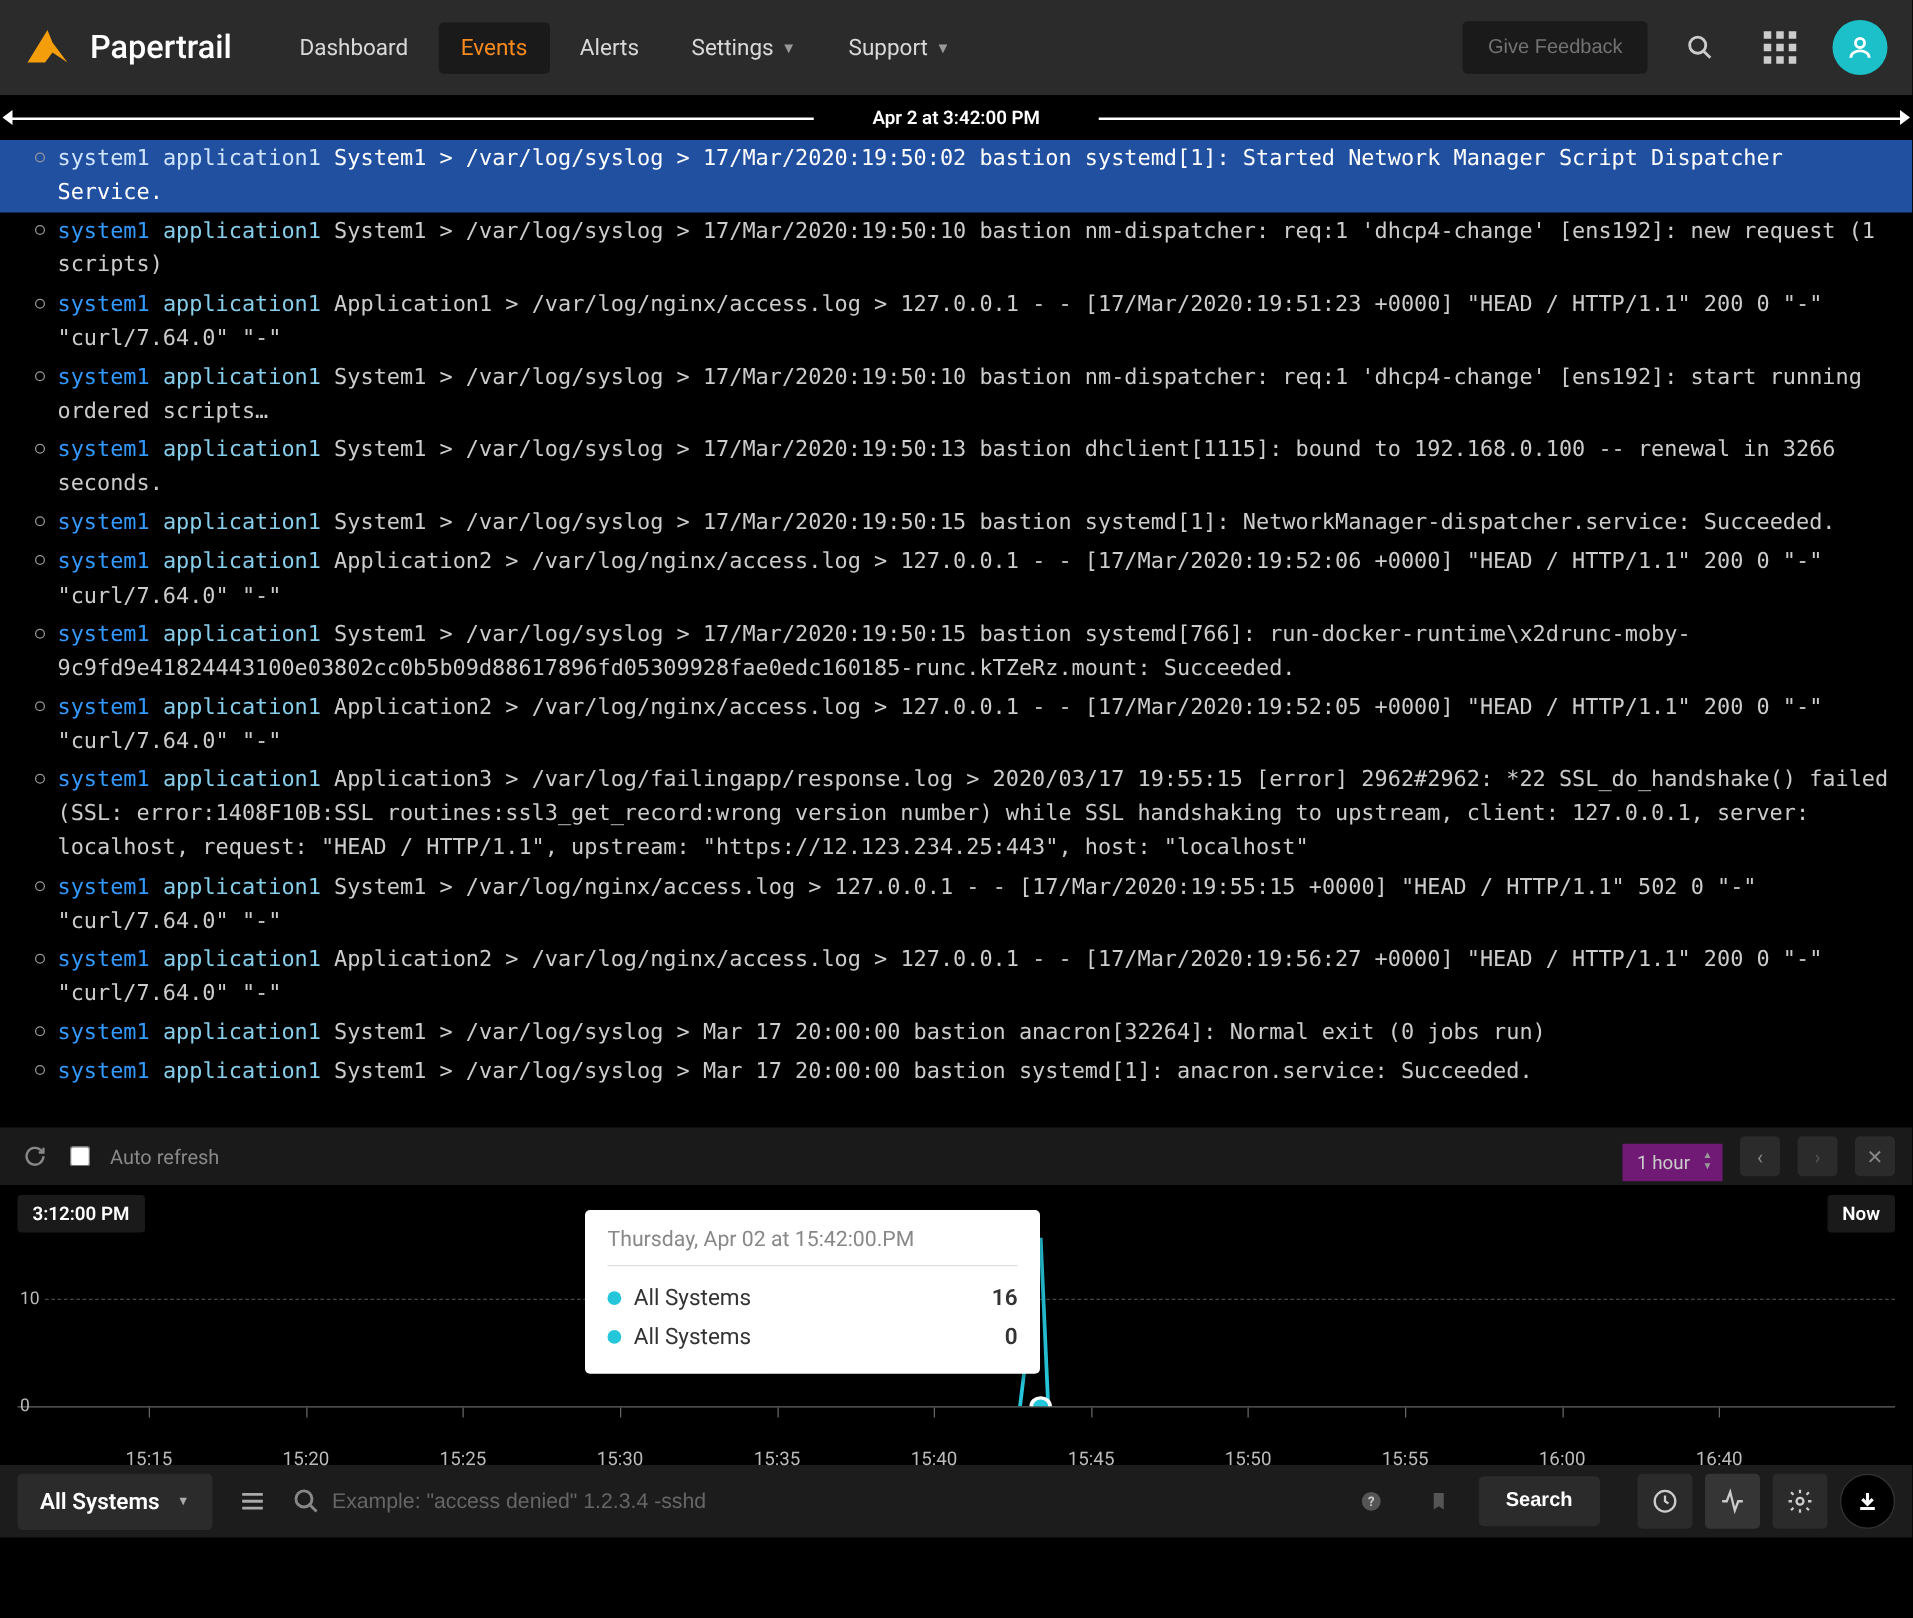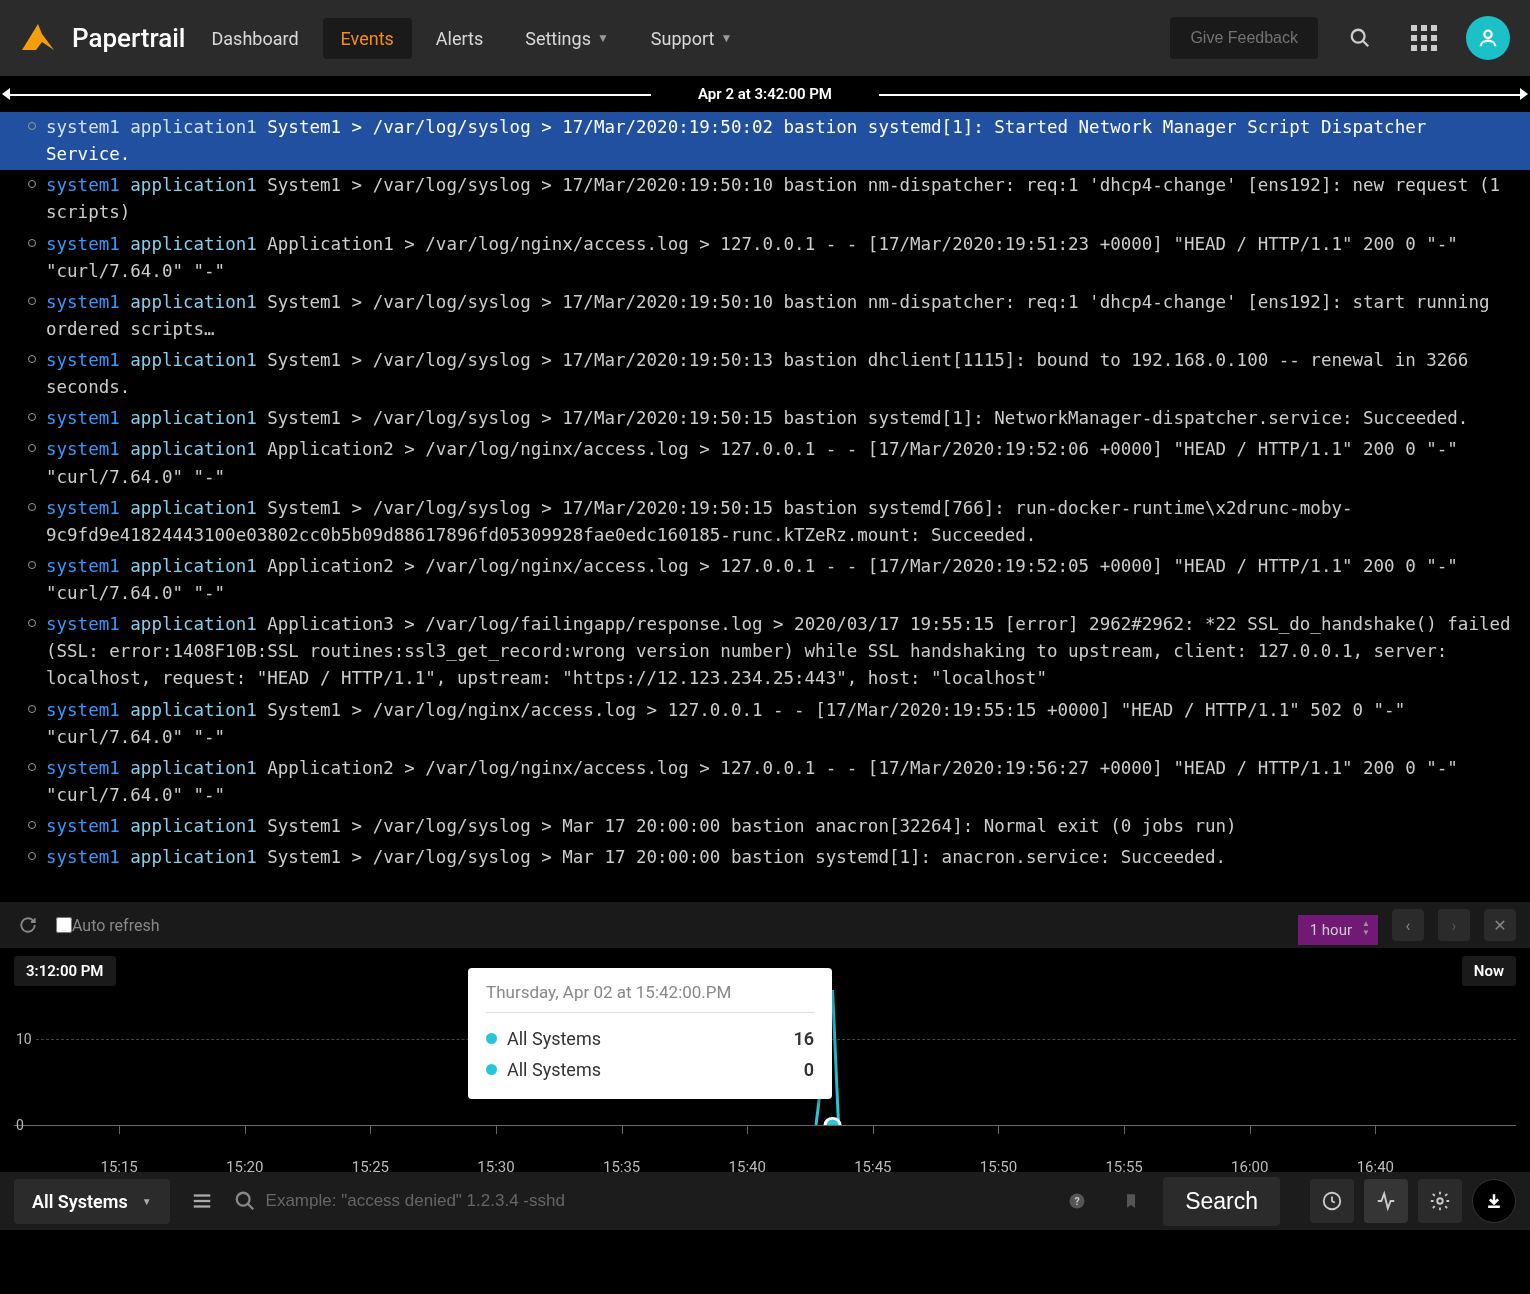--- a/index.html
+++ b/index.html
@@ -21,20 +21,21 @@
   gap: 8px;
 }
 .logo-icon {
   width: 36px; height: 36px;
   margin-right: 8px;
 }
 .brand {
   color: #fff;
   font-size: 26px;
   font-weight: 500;
+  margin-right: 28px;
 }
 .nav-items { display: flex; align-items: center; gap: 6px; }
 .nav-item {
   color: #d9d9d9;
   padding: 10px 18px;
   border-radius: 4px;
   font-size: 18px;
   cursor: pointer;
   display: flex;
   align-items: center;
@@ -123,21 +124,21 @@
   display: flex;
   align-items: center;
   padding: 0 14px;
   gap: 14px;
 }
 .refresh-btn {
   width: 28px; height: 28px;
   display: flex; align-items: center; justify-content: center;
   color: #888; cursor: pointer;
 }
-.auto-label { color: #888; font-size: 16px; display: flex; align-items: center; gap: 0; justify-content: center; }
+.auto-label { color: #888; font-size: 16px; display: flex; align-items: center; gap: 16px; justify-content: center; }
 .auto-label input { width: 16px; height: 16px; }
 .controls-spacer { flex: 1; }
 .time-select {
   background: #701a75;
   color: #ccc;
   padding: 6px 26px 6px 12px;
   border-radius: 0;
   font-size: 15px;
   position: relative;
   margin-top: 10px;
@@ -227,22 +228,22 @@
   color: #ccc;
   font-size: 17px;
   outline: none;
 }
 .search-input::placeholder { color: #666; }
 .search-btn {
   background: #2b2b2b;
   color: #fff;
   padding: 11px 22px;
   border-radius: 4px;
-  font-size: 23px;
-  font-weight: 400;
+  font-size: 16px;
+  font-weight: 700;
   border: none;
 }
 .grid9 { display: grid; grid-template-columns: repeat(3,6px); grid-template-rows: repeat(3,6px); gap: 4px; }
 .grid9 span { background: #ccc; width: 6px; height: 6px; }
 </style>
 </head>
 <body>
 
 <div class="topbar">
   <span class="logo-icon">

